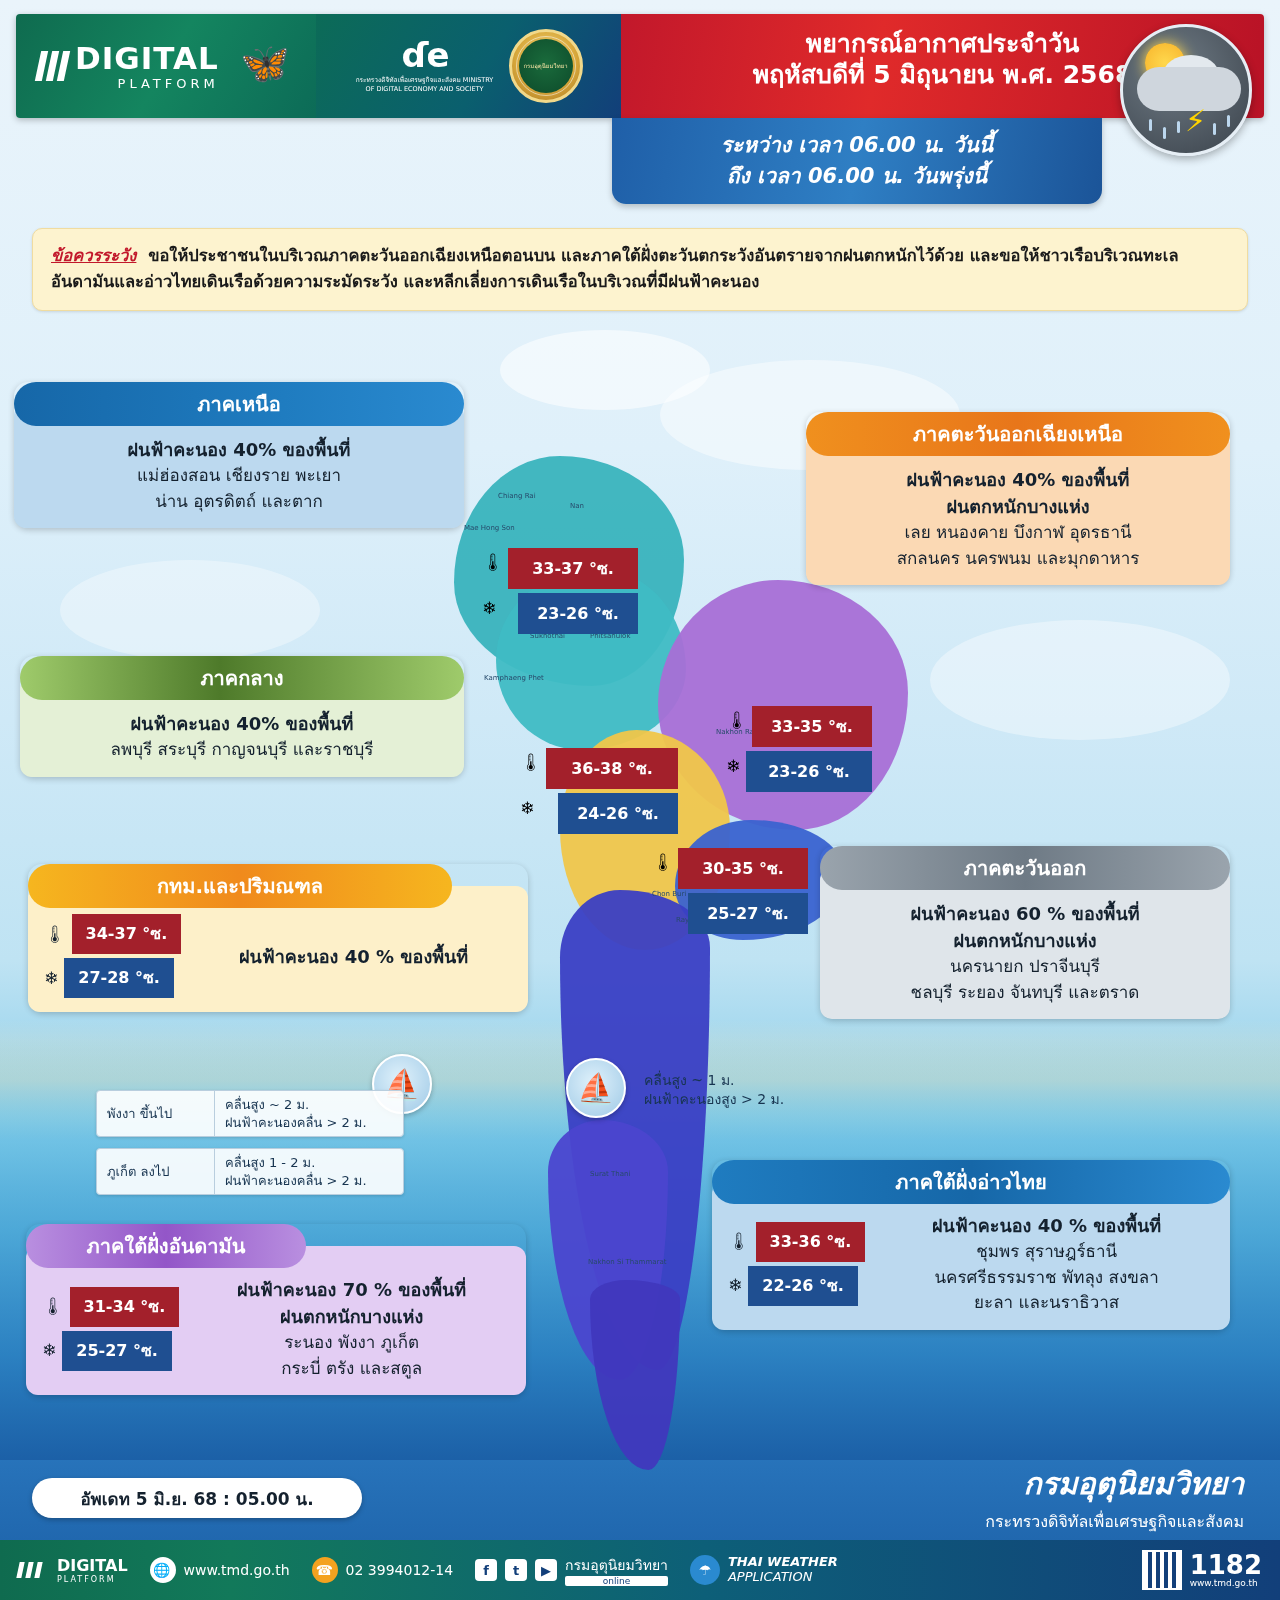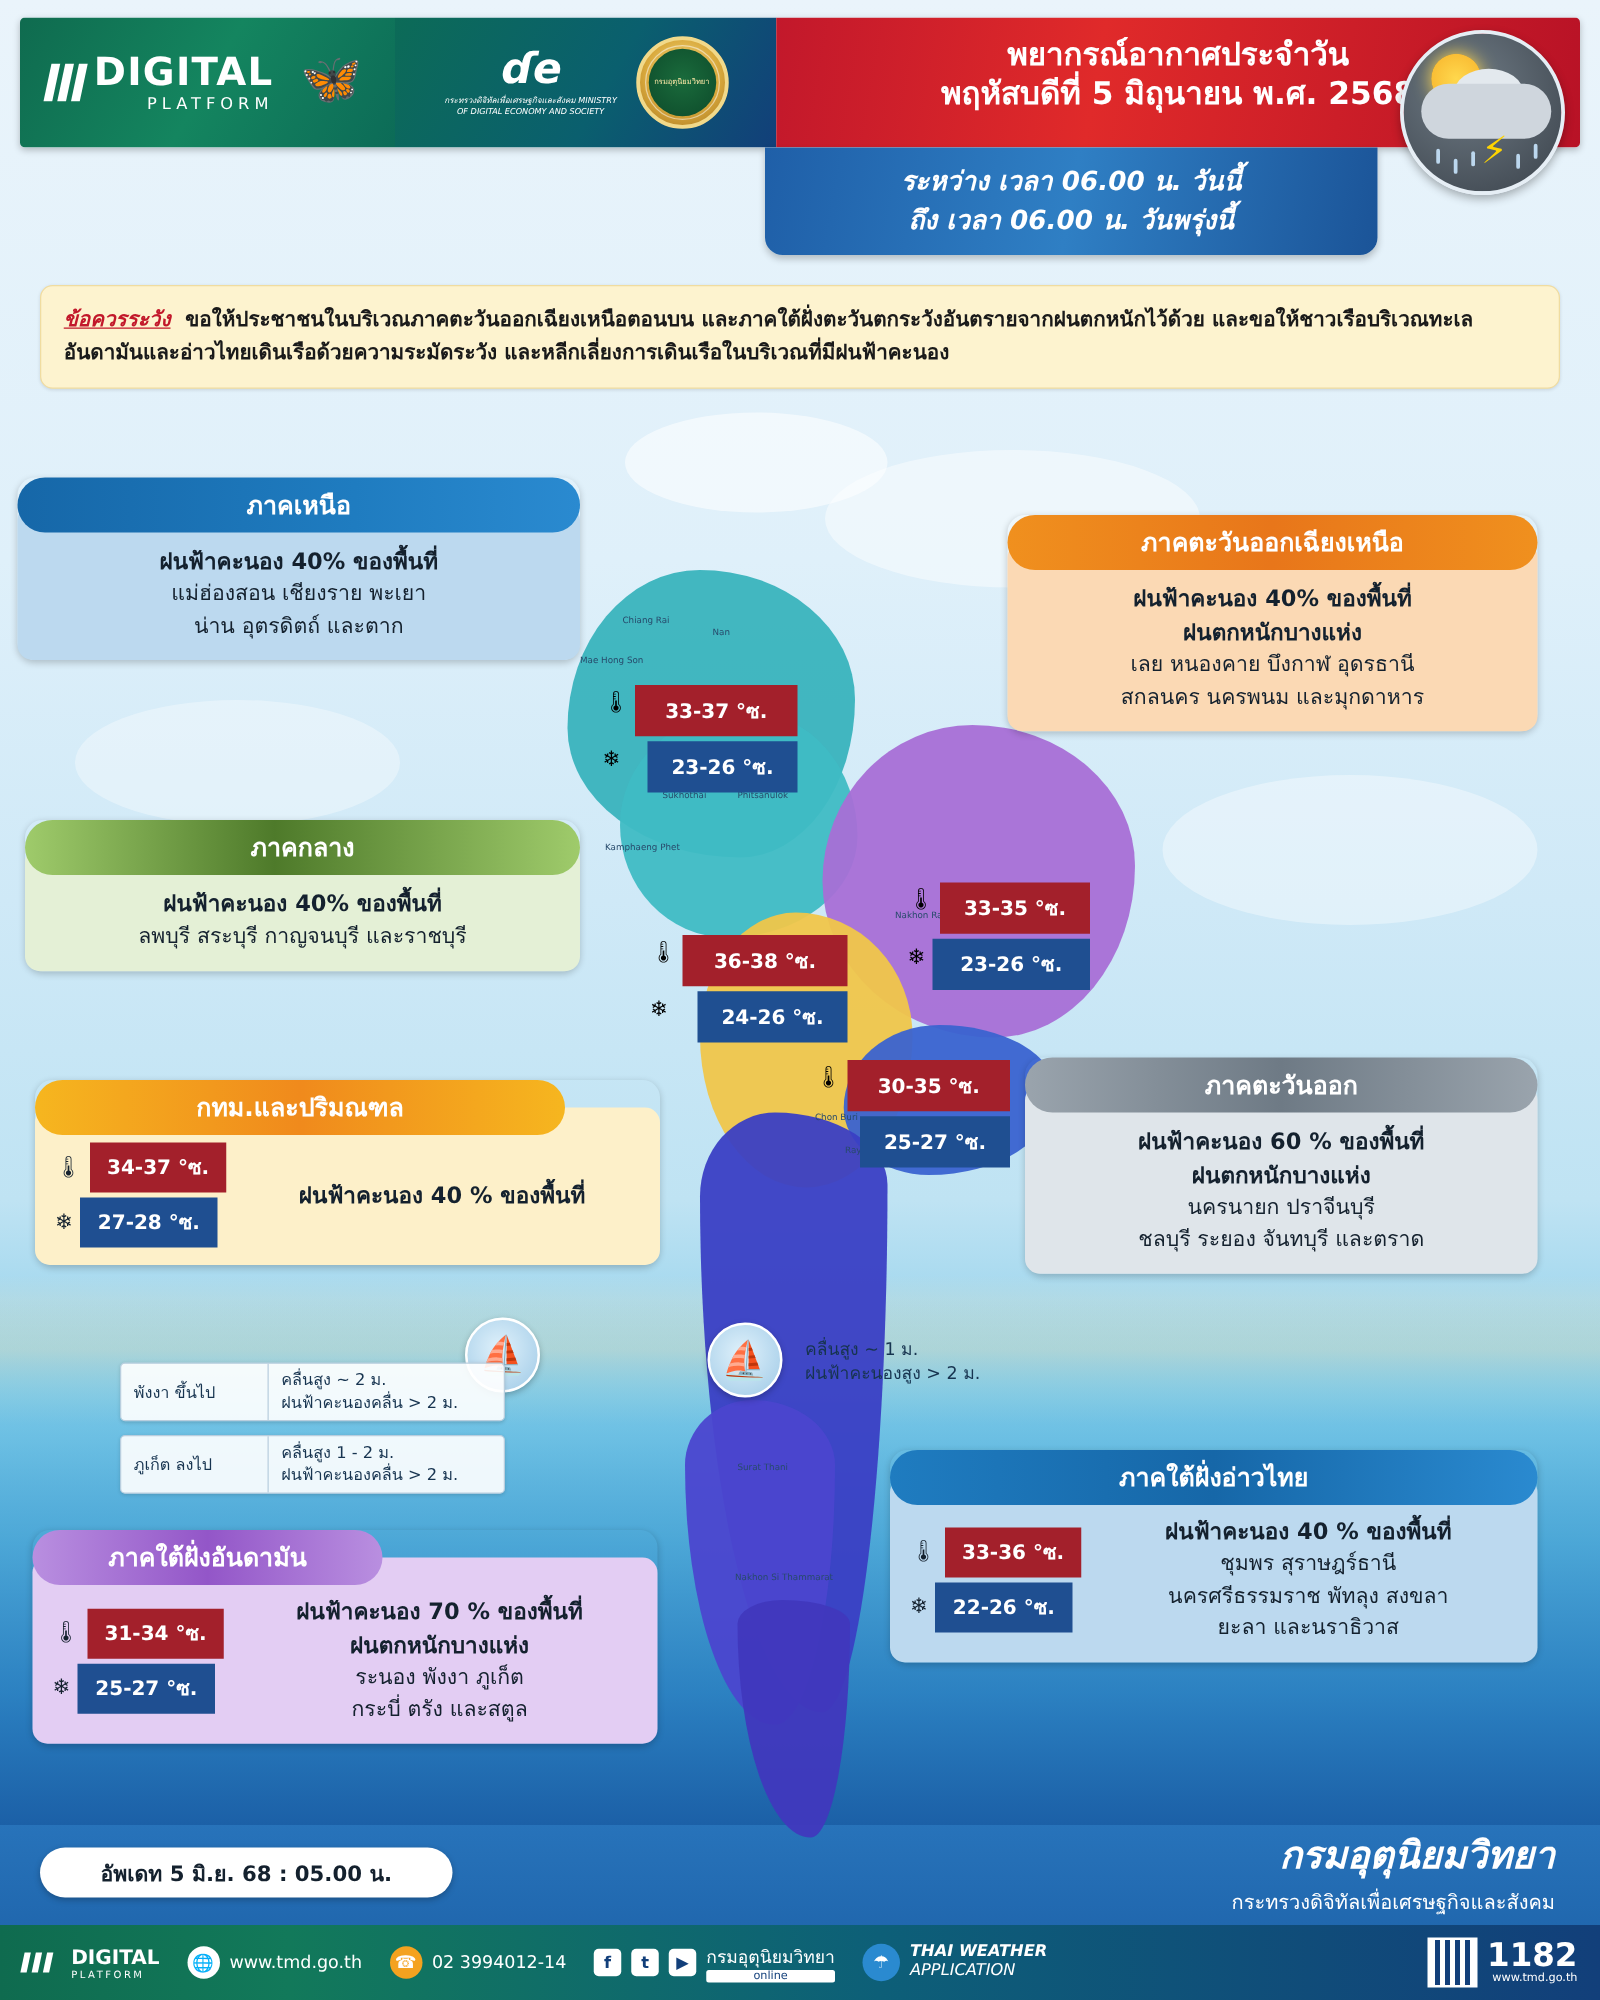--- a/index.html
+++ b/index.html
@@ -37,21 +37,21 @@
   .logo-bars { display:flex; gap:4px; margin-right:8px; }
   .logo-bars i { display:block; width:7px; height:30px; background:#fff; transform:skewX(-12deg); }
   .logo-text { color:#fff; line-height:1; }
   .logo-text .l1 { font-size:31px; font-weight:bold; letter-spacing:1px; }
   .logo-text .l2 { font-size:13px; letter-spacing:4px; text-align:right; margin-top:3px; }
 
   .hdr-mid {
     width:305px; background:linear-gradient(120deg,#0c6b57 0%, #0a5f6e 55%, #123f7a 100%);
     display:flex; align-items:center; justify-content:center; gap:14px; position:relative;
   }
-  .moe-logo { text-align:center; color:#fff;font-style:italic; }
+  .moe-logo { text-align:center; color:#fff; }
   .moe-mark { font-size:34px; font-weight:bold; color:#fff; line-height:1; letter-spacing:-2px;}
   .moe-cap { font-size:6.5px; line-height:1.35; margin-top:4px; max-width:140px; }
   .tmd-seal {
     width:74px; height:74px; border-radius:50%;
     background:radial-gradient(circle at 50% 40%, #f6e08a 0%, #d9a93c 55%, #a8761f 100%);
     border:3px solid #f1d98a; display:flex; align-items:center; justify-content:center;
     color:#2a2205; font-size:7px; text-align:center; line-height:1.1; position:relative; overflow:hidden;
   }
   .tmd-seal .inner {
     width:54px;height:54px;border-radius:50%;
@@ -469,20 +469,20 @@
       <span style="display:block;font-size:9px;background:#fff;color:#123f7a;text-align:center;border-radius:2px;">online</span>
     </span>
   </div>
   <div class="seg">
     <span class="circle-ico" style="width:30px;height:30px;background:#2a8ad0;color:#fff;">☂</span>
     <span style="font-style:italic;line-height:1.15;">
       <span style="display:block;font-size:13px;font-weight:bold;">THAI WEATHER</span>
       <span style="display:block;font-size:13px;">APPLICATION</span>
     </span>
   </div>
-  <div class="seg" style="margin-left:auto;text-align:right;">
+  <div class="seg" style="margin-left:auto;">
     <span class="qr"></span>
     <span style="line-height:1.1;">
       <span style="display:block;font-size:26px;font-weight:bold;">1182</span>
       <span style="display:block;font-size:9px;">www.tmd.go.th</span>
     </span>
   </div>
 </div>
 
 </body></html>

